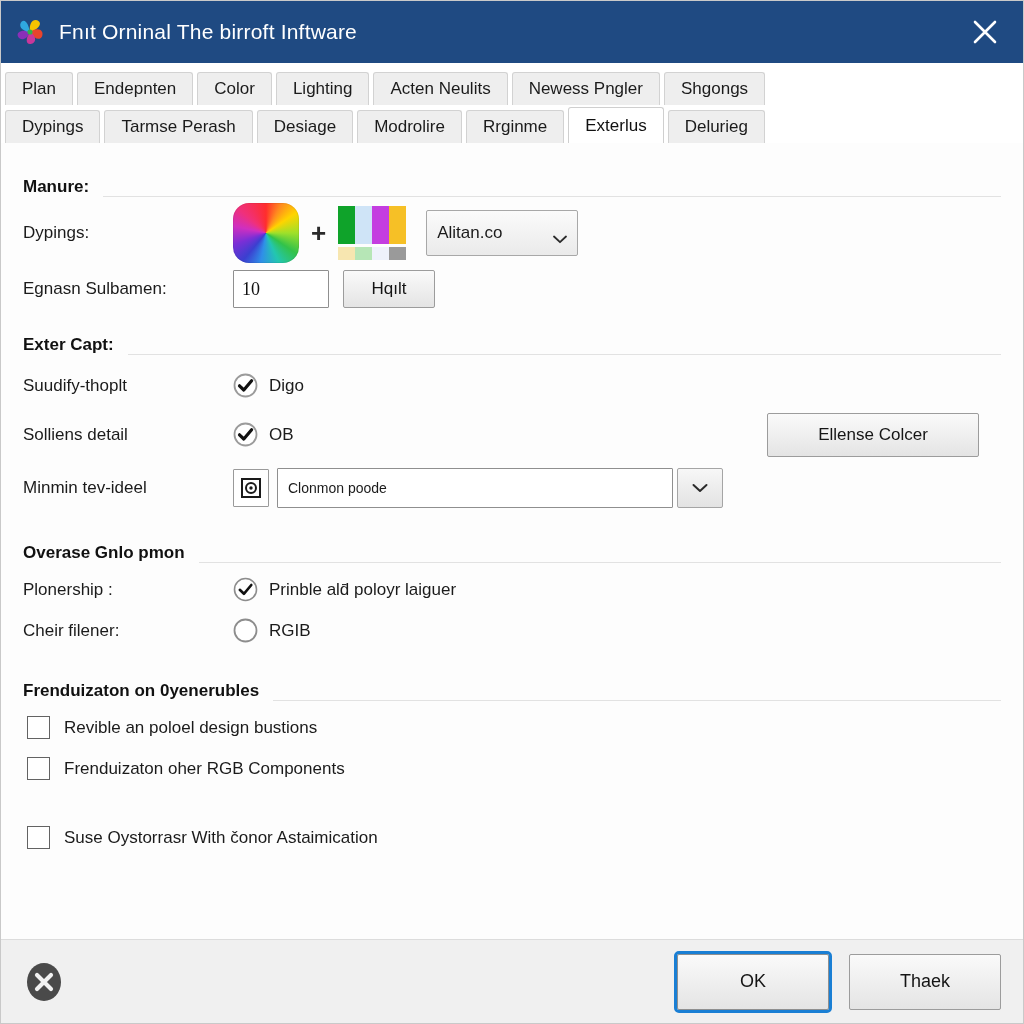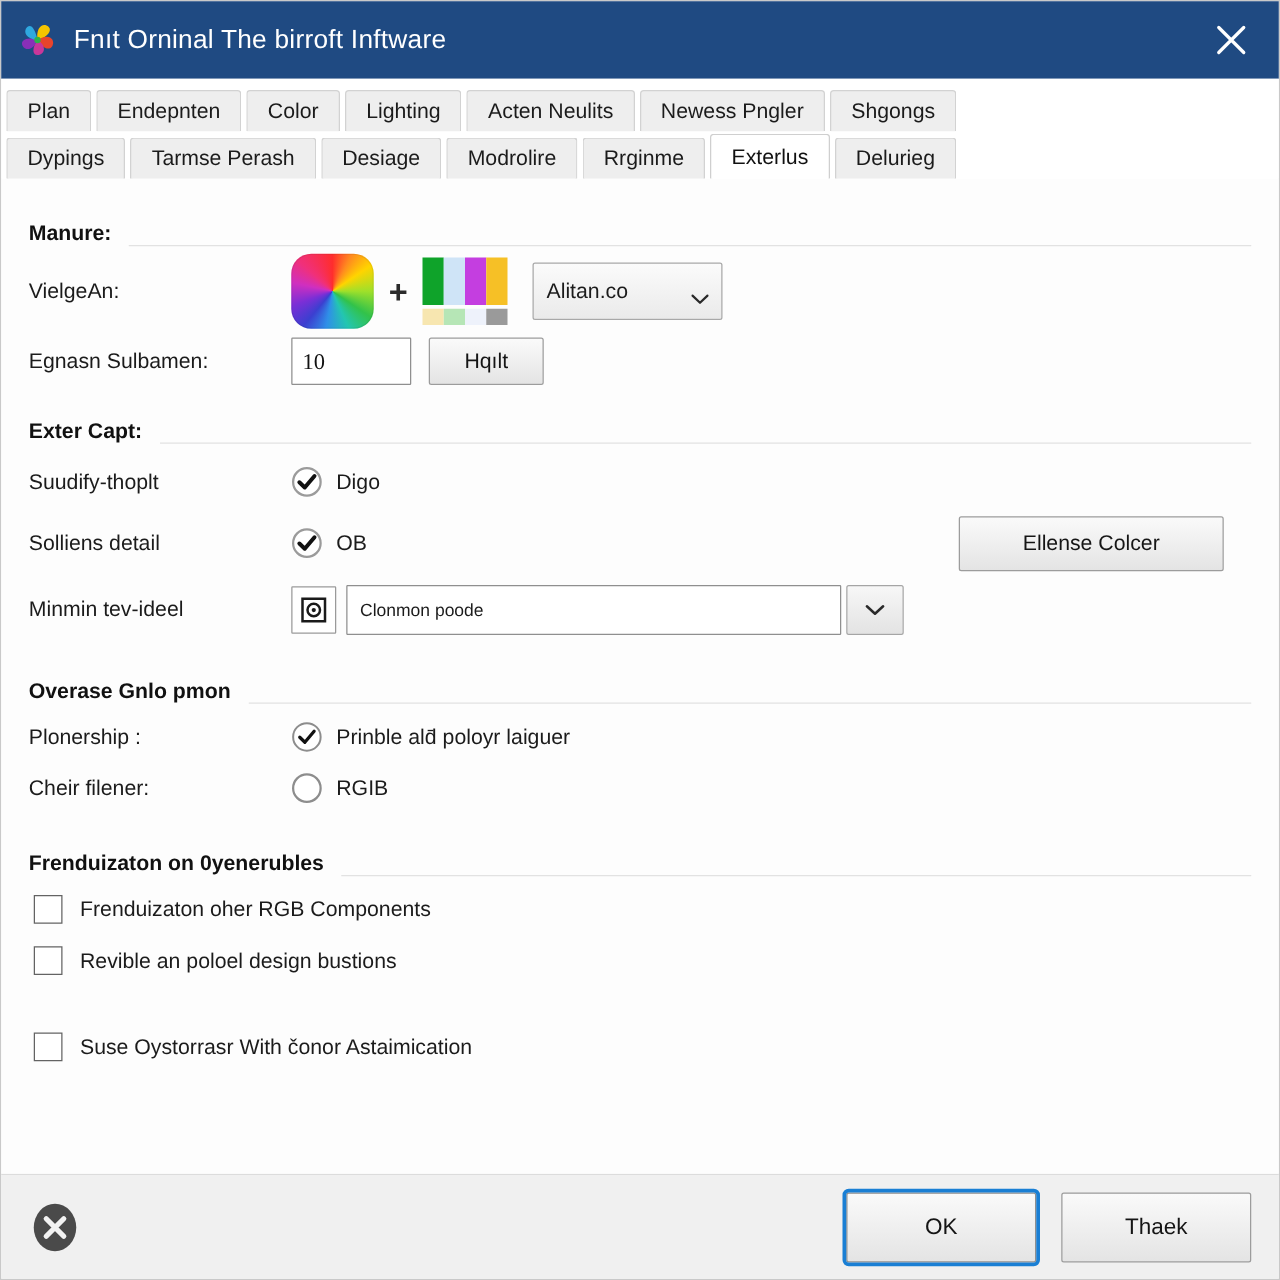--- a/index.html
+++ b/index.html
@@ -293,21 +293,21 @@
   </div>
 
   <div class="content">
 
     <div class="group-head">
       <div class="gh-label">Manure:</div>
       <div class="gh-rule"></div>
     </div>
 
     <div class="row">
-      <div class="lbl">VielgeAn:</div>
+      <div class="lbl">Dypings:</div>
       <div class="wheel"></div>
       <div class="plus">+</div>
       <div class="palette">
         <div class="prow top">
           <div class="sw" style="background:#0fa32a"></div>
           <div class="sw" style="background:#cfe4f7"></div>
           <div class="sw" style="background:#c43ee0"></div>
           <div class="sw" style="background:#f6c026"></div>
         </div>
         <div class="prow bot">
@@ -404,26 +404,26 @@
       <span class="opt-text">RGIB</span>
     </div>
 
     <div class="group-head" style="margin-top:20px">
       <div class="gh-label">Frenduizaton on 0yenerubles</div>
       <div class="gh-rule"></div>
     </div>
 
     <div class="cbrow">
       <span class="sqbox"></span>
-      <span class="cbtext">Frenduizaton oher RGB Components</span>
+      <span class="cbtext">Revible an poloel design bustions</span>
     </div>
 
     <div class="cbrow">
       <span class="sqbox"></span>
-      <span class="cbtext">Revible an poloel design bustions</span>
+      <span class="cbtext">Frenduizaton oher RGB Components</span>
     </div>
 
     <div class="spacer-gap"></div>
 
     <div class="cbrow">
       <span class="sqbox"></span>
       <span class="cbtext">Suse Oystorrasr With čonor Astaimication</span>
     </div>
 
   </div>

